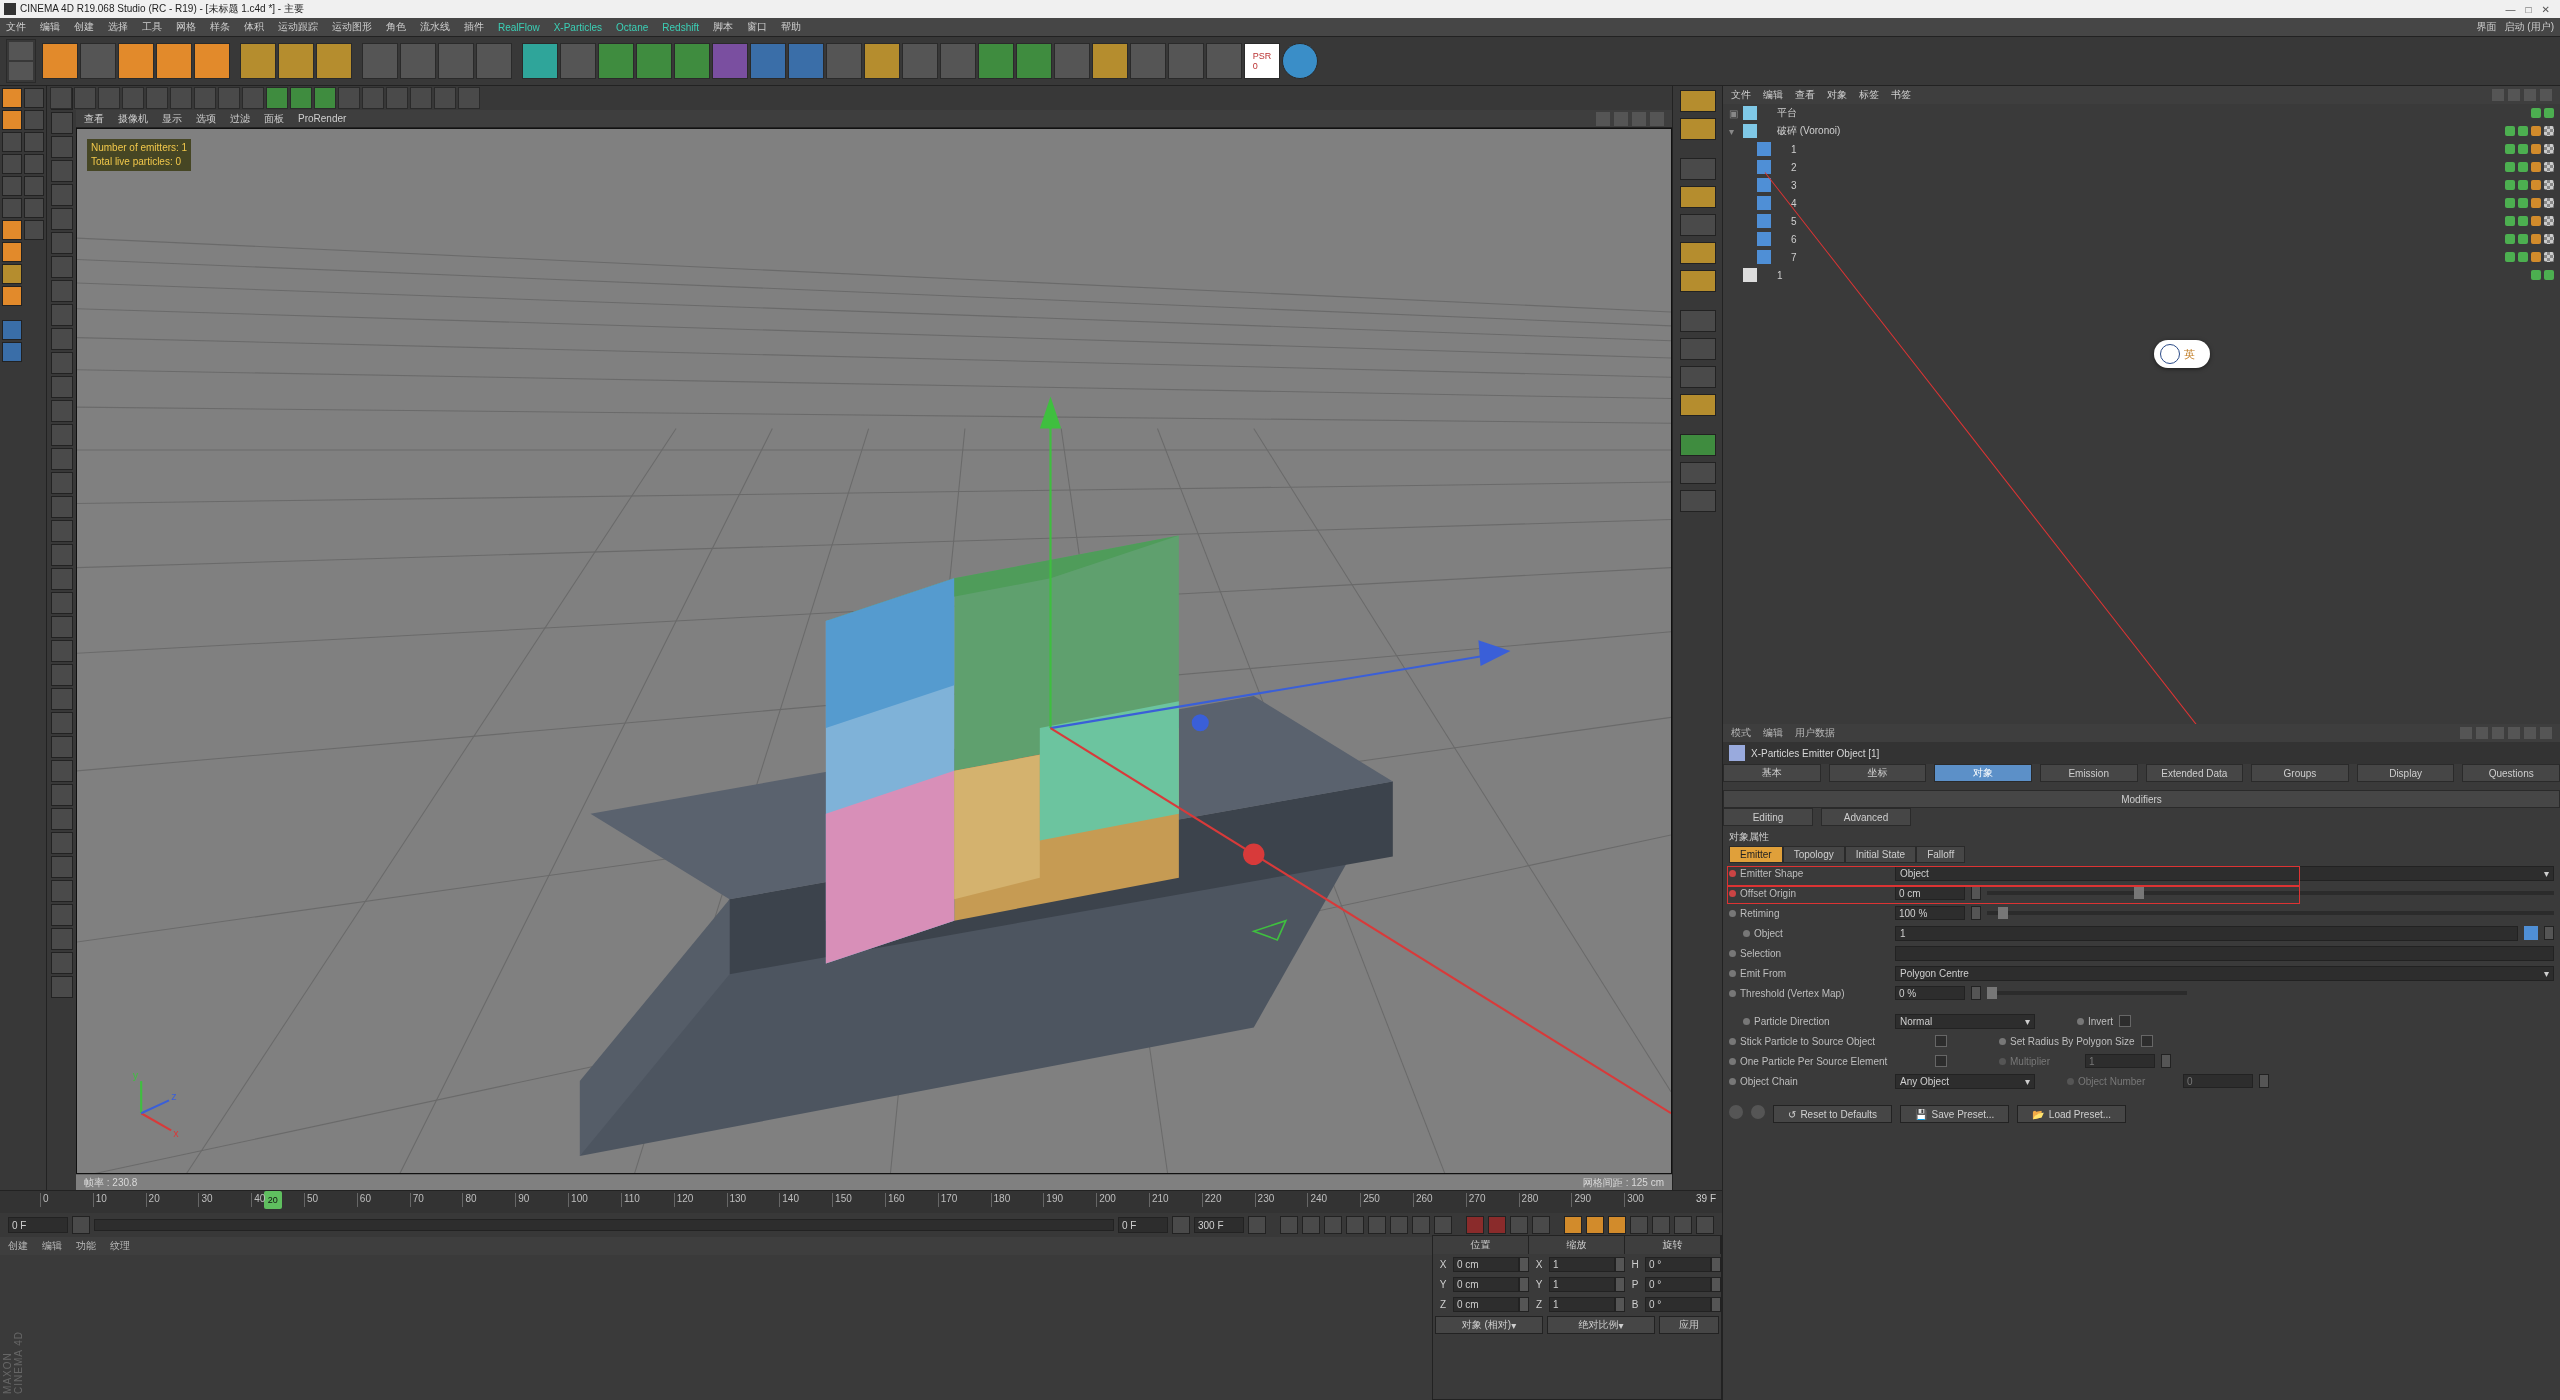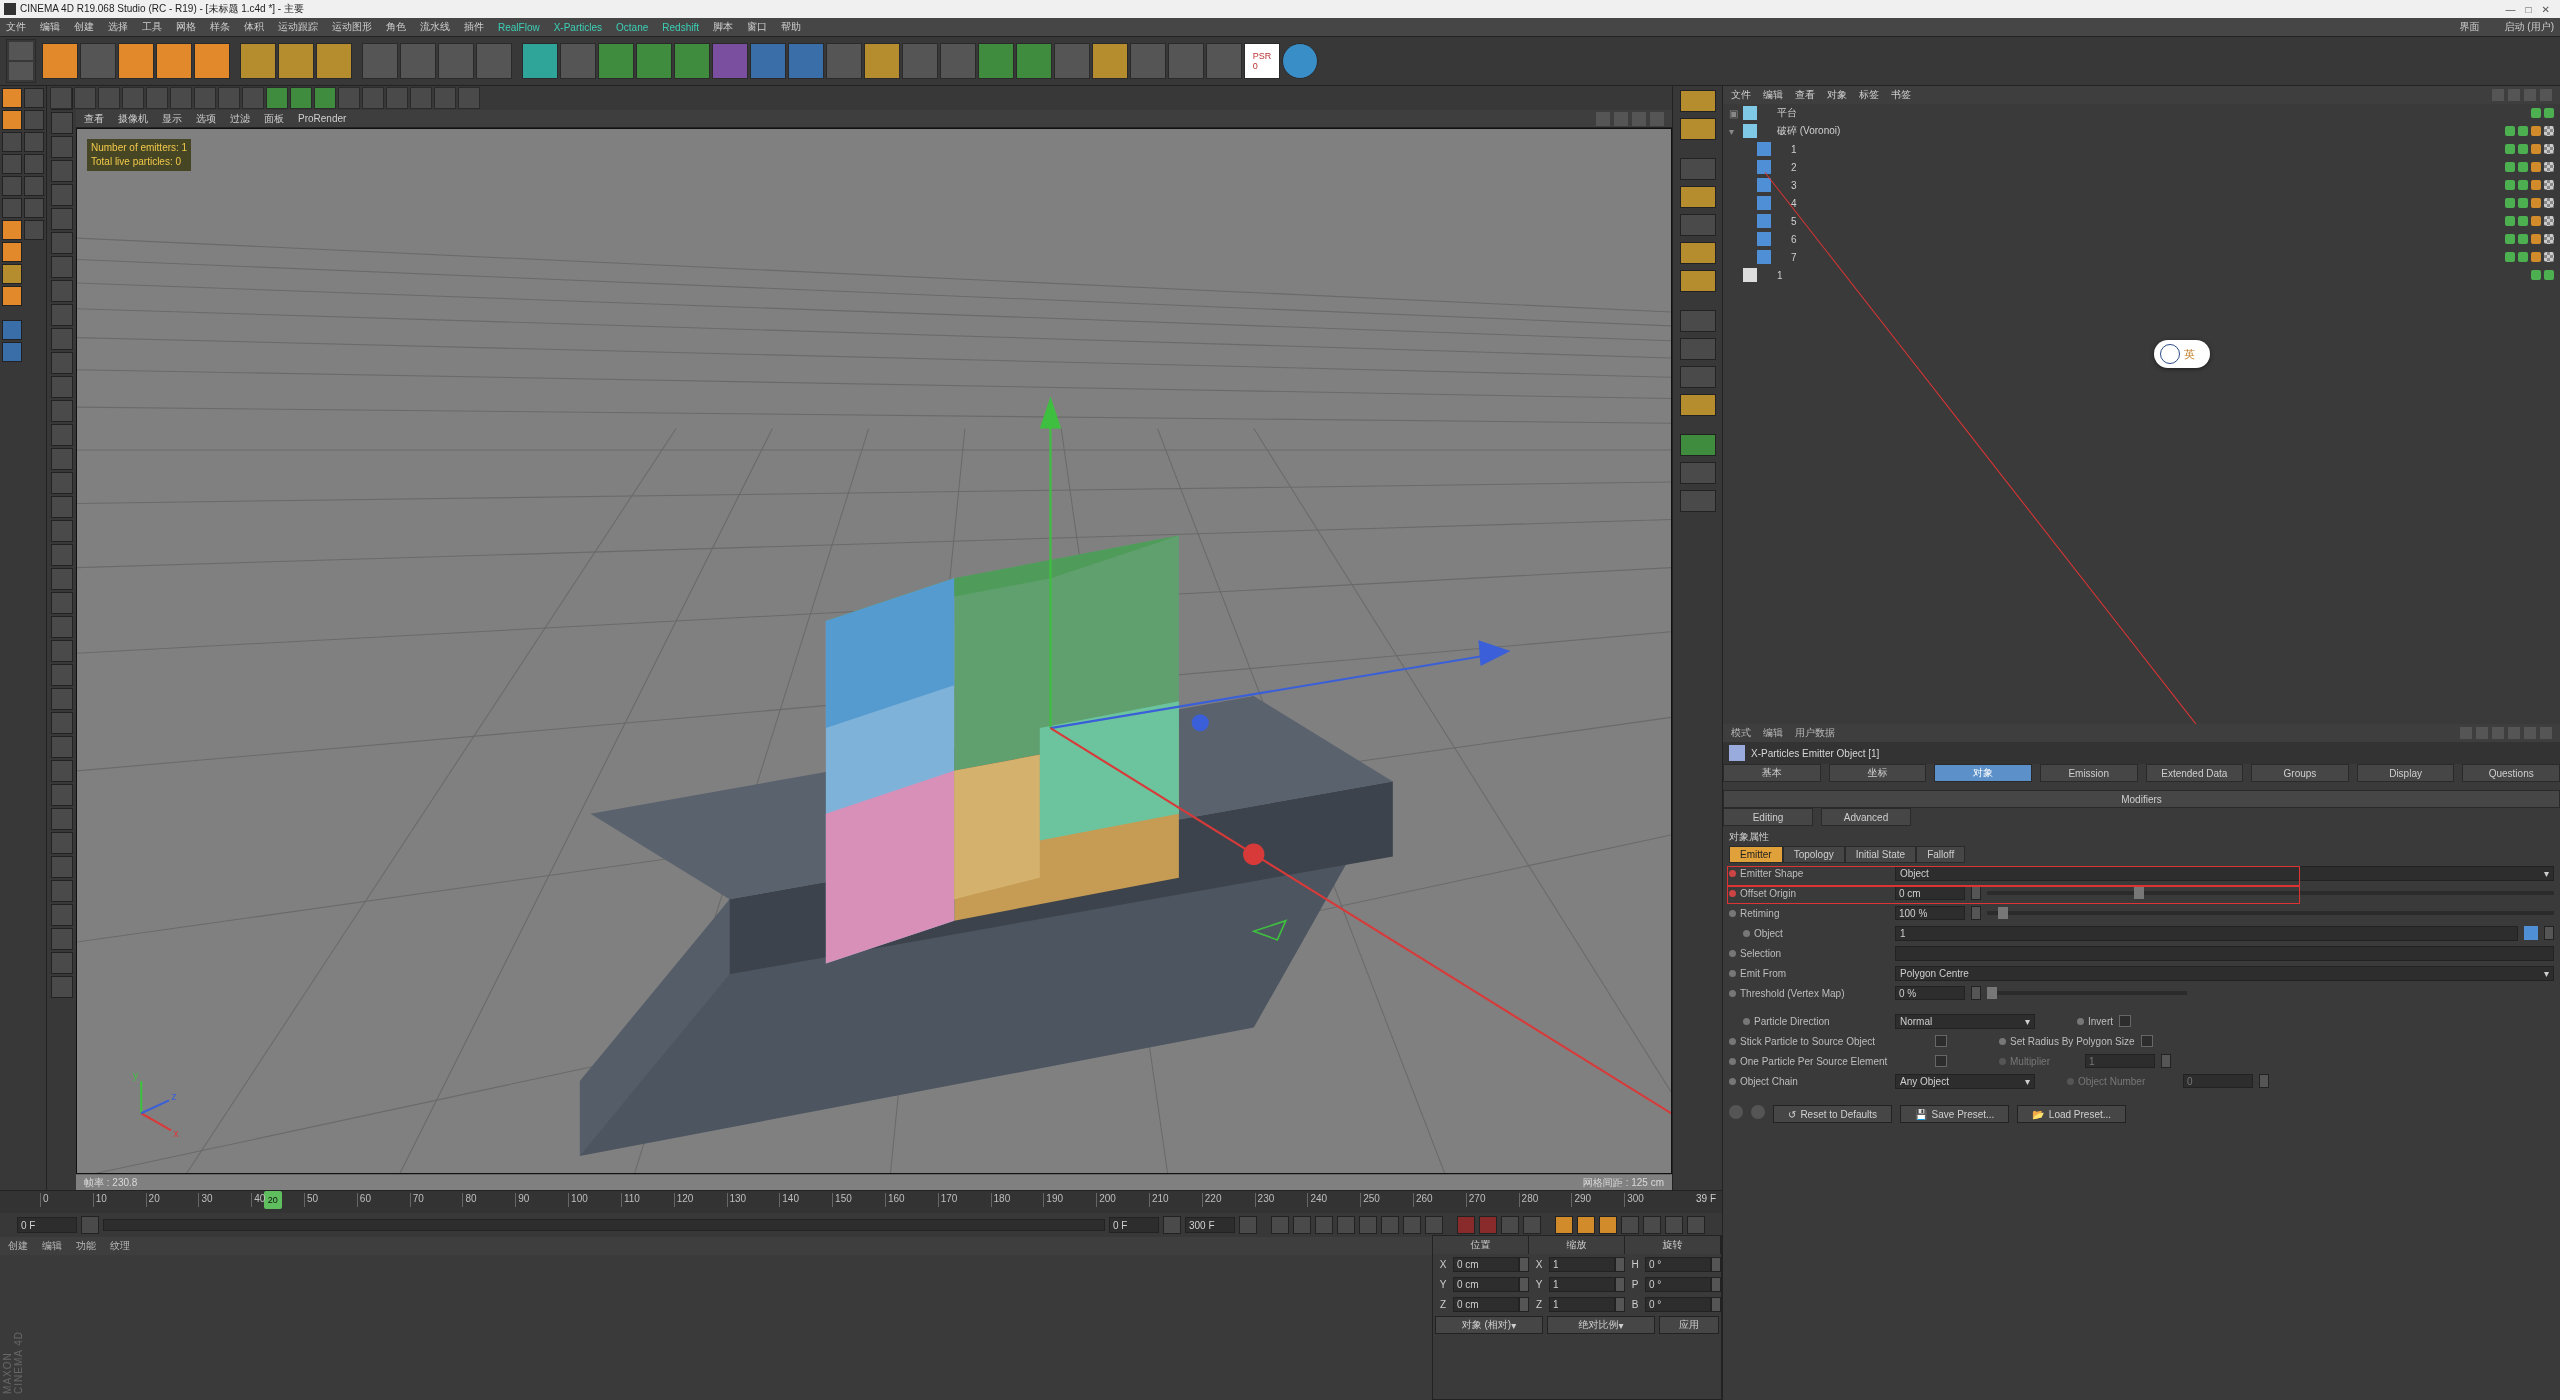--- a/index.html
+++ b/index.html
@@ -4,21 +4,21 @@
 <style>
 * { margin: 0; padding: 0; box-sizing: border-box; font-family: "Microsoft YaHei", Arial, sans-serif; font-size: 10px; -webkit-user-select: none; user-select: none; }
 body { background: #3a3a3a; color: #b8b8b8; overflow: hidden; width: 2560px; height: 1400px; position: relative; }
 
 .titlebar { height: 18px; background: #f0f0f0; color: #222; display: flex; align-items: center; padding: 0 4px; }
 .titlebar .icon { width: 12px; height: 12px; background: #333; margin-right: 4px; }
 .titlebar .winbtns { margin-left: auto; display: flex; gap: 10px; padding-right: 6px; font-size: 12px; color: #555; }
 
 .menubar { height: 18px; background: #464646; display: flex; align-items: center; padding: 0 6px; gap: 14px; color: #cfcfcf; }
 .menubar span.teal { color: #3bd0b6; }
-.menubar .right { margin-left: auto; display: flex; gap: 25px; }
+.menubar .right { margin-left: auto; display: flex; gap: 8px; }
 
 .toolbar { height: 50px; background: #383838; border-top: 1px solid #222; border-bottom: 1px solid #222; display: flex; align-items: center; padding: 0 6px; gap: 2px; }
 .tool-btn { width: 22px; height: 22px; background: #4a4a4a; border: 1px solid #2a2a2a; display: inline-block; }
 .tool-btn.big { width: 36px; height: 36px; }
 .tool-btn.orange { background: #e28a2b; }
 .tool-btn.green { background: #3f8c3f; }
 .tool-btn.blue { background: #3a6ea8; }
 .tool-btn.teal { background: #2fa59a; }
 .tool-btn.gold { background: #b58d2e; }
 .tool-btn.purple { background: #7a4fa0; }
@@ -102,21 +102,21 @@
 .prm .link{width:14px;height:14px;background:#4f8fd6;}
 .btn-row{display:flex;gap:8px;padding:4px 0;}
 .att-btn{flex:0 0 auto;padding:2px 14px;height:18px;background:#464646;border:1px solid #222;color:#d0d0d0;font-size:10px;display:flex;align-items:center;gap:4px;}
 
 .redbox{position:absolute;border:1.5px solid #d33;pointer-events:none;}
 
 .timeline-area{position:absolute;left:0;right:838px;bottom:0;height:210px;background:#383838;border-top:1px solid #222;display:flex;flex-direction:column;}
 .ruler{height:22px;background:#333;position:relative;color:#bfbfbf;font-size:9px;}
 .ruler .tick{position:absolute;top:2px;border-left:1px solid #666;height:14px;padding-left:2px;}
 .ruler .marker{position:absolute;top:0;width:18px;height:18px;background:#5fbf5f;color:#111;font-size:9px;display:flex;align-items:center;justify-content:center;border-radius:2px;}
-.play-row{height:24px;display:flex;align-items:center;gap:4px;padding:0 17px;background:#383838;}
+.play-row{height:24px;display:flex;align-items:center;gap:4px;padding:0 8px;background:#383838;}
 .frame-in{width:60px;height:16px;background:#2d2d2d;border:1px solid #222;color:#d0d0d0;padding:0 3px;display:flex;align-items:center;}
 .scrub{flex:1;height:12px;background:#2d2d2d;border:1px solid #222;}
 .pbtn{width:18px;height:18px;background:#4a4a4a;border:1px solid #222;}
 .pbtn.rec{background:#8a2b2b;}
 .pbtn.org{background:#d28b2b;}
 .mat-tabs{height:18px;background:#3e3e3e;display:flex;gap:14px;align-items:center;padding:0 8px;}
 .mat-area{flex:1;background:#3a3a3a;}
 
 .coord-panel{position:absolute;right:838px;bottom:0;width:290px;height:165px;background:#3a3a3a;border:1px solid #222;transform:translateX(0);}
 .coord-head{height:18px;background:#3e3e3e;display:flex;}

